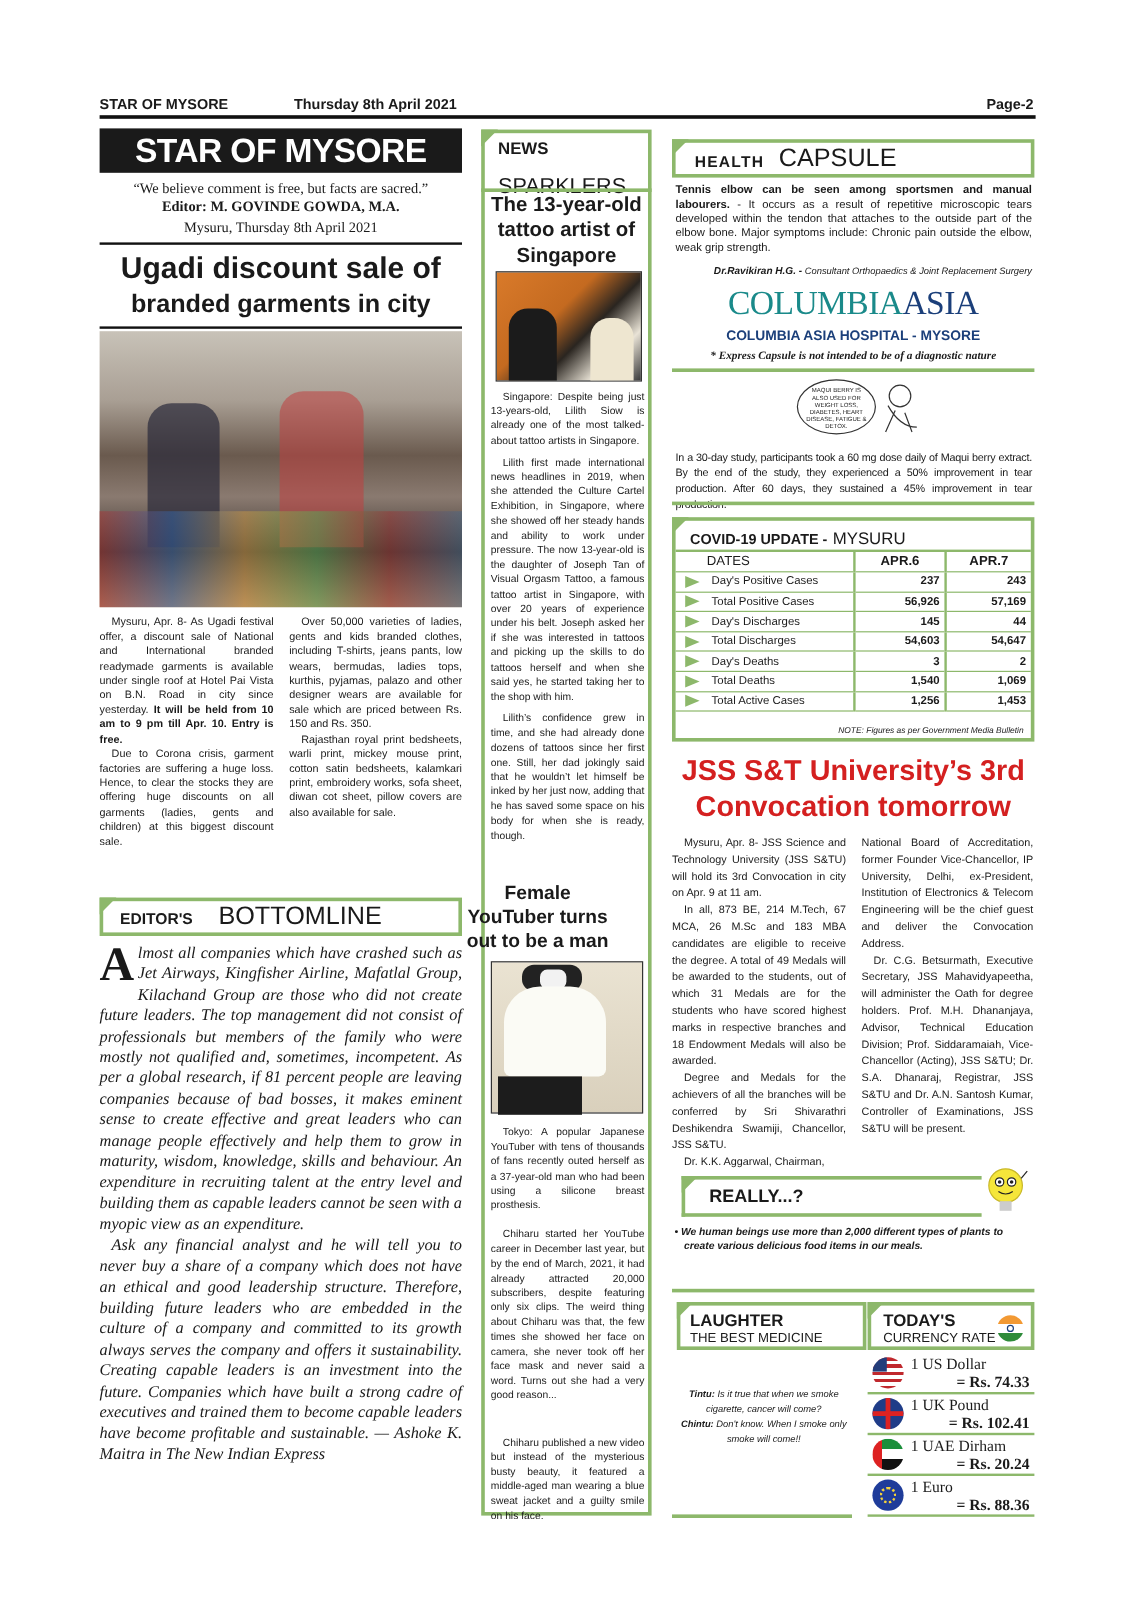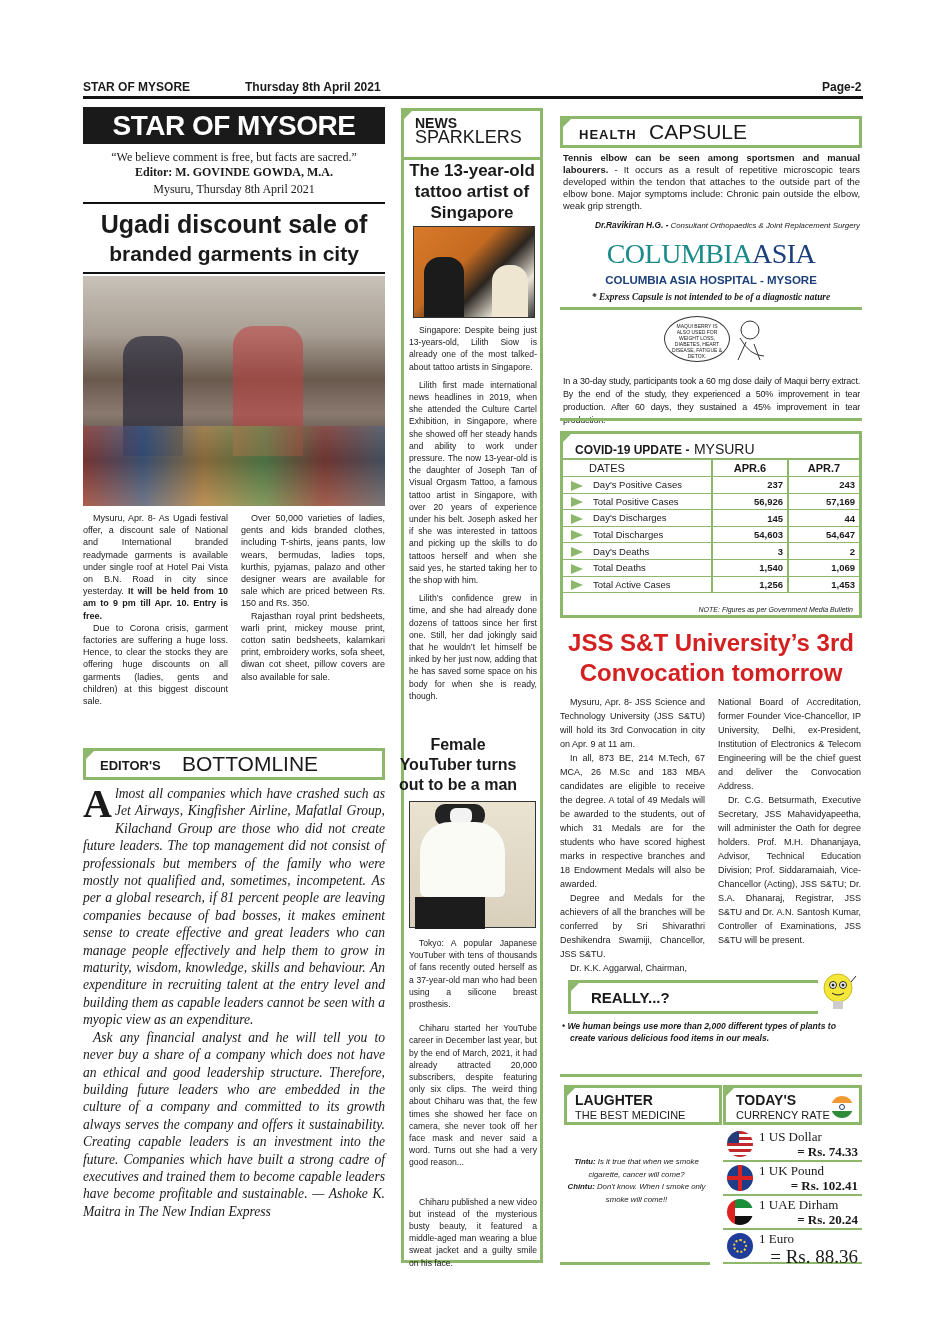--- a/index.html
+++ b/index.html
@@ -61,33 +61,33 @@
 </div>
 <div class="abs serif" style="left:83px;top:785px;width:302px;font-size:13.6px;line-height:17.4px;font-style:italic;text-align:justify">
   <p><span style="float:left;font-size:40px;line-height:34px;font-weight:bold;font-style:normal;margin:2px 3px 0 0">A</span><span>lmost all companies which have crashed such as Jet Airways, Kingfisher Airline, Mafatlal Group, Kilachand Group are those who did not create future leaders. The top management did not consist of professionals but members of the family who were mostly not qualified and, sometimes, incompetent. As per a global research, if 81 percent people are leaving companies because of bad bosses, it makes eminent sense to create effective and great leaders who can manage people effectively and help them to grow in maturity, wisdom, knowledge, skills and behaviour. An expenditure in recruiting talent at the entry level and building them as capable leaders cannot be seen with a myopic view as an expenditure.</span></p>
   <p style="text-indent:10px"><span>Ask any financial analyst and he will tell you to never buy a share of a company which does not have an ethical and good leadership structure. Therefore, building future leaders who are embedded in the culture of a company and committed to its growth always serves the company and offers it sustainability. Creating capable leaders is an investment into the future.  Companies which have built a strong cadre of executives and trained them to become capable leaders have become profitable and sustainable.</span><span style="font-style:italic"> — Ashoke K. Maitra in The New Indian Express</span></p>
 </div>
 
 <div class="abs green" style="left:401px;top:108px;width:142px;height:1155px">
   <div class="corner"></div>
 </div>
 <div class="abs" style="left:415px;top:115px;font-weight:900;font-size:14px">NEWS</div>
-<div class="abs" style="left:415px;top:127px;font-size:18px">SPARKLERS</div>
+<div class="abs" style="left:415px;top:145px;font-size:18px">SPARKLERS</div>
 <div class="gline" style="left:401px;top:157px;width:142px"></div>
 <div class="abs" style="left:407px;top:160px;width:130px;text-align:center;font-weight:bold;font-size:17px;line-height:21px">The 13-year-old tattoo artist of Singapore</div>
 <div class="abs" style="left:413px;top:226px;width:122px;height:92px;background:linear-gradient(135deg,#d97a2a 0%,#c46a20 40%,#2a2520 60%,#e9e3d6 80%,#3a3a3a 100%);border:1px solid #333">
   <div style="position:absolute;left:10px;top:30px;width:40px;height:60px;background:#1b1b1b;border-radius:16px 16px 0 0"></div>
   <div style="position:absolute;left:78px;top:38px;width:36px;height:52px;background:#eee6d0;border-radius:16px 16px 0 0"></div>
 </div>
 <div class="abs body-text" style="left:409px;top:324px;width:128px;font-size:8.6px;line-height:12.2px">
   <p>Singapore: Despite being just 13-years-old, Lilith Siow is already one of the most talked-about tattoo artists in Singapore.</p>
   <p style="margin-top:6px">Lilith first made international news headlines in 2019, when she attended the Culture Cartel Exhibition, in Singapore, where she showed off her steady hands and ability to work under pressure. The now 13-year-old is the daughter of Joseph Tan of Visual Orgasm Tattoo, a famous tattoo artist in Singapore, with over 20 years of experience under his belt. Joseph asked her if she was interested in tattoos and picking up the skills to do tattoos herself and when she said yes, he started taking her to the shop with him.</p>
   <p style="margin-top:6px">Lilith’s confidence grew in time, and she had already done dozens of tattoos since her first one. Still, her dad jokingly said that he wouldn’t let himself be inked by her just now, adding that he has saved some space on his body for when she is ready, though.</p>
 </div>
-<div class="abs" style="left:393px;top:735px;width:130px;text-align:center;font-weight:bold;font-size:16px;line-height:20px">Female YouTuber turns out to be a man</div>
+<div class="abs" style="left:383px;top:735px;width:130px;text-align:center;font-weight:bold;font-size:16px;line-height:20px">Female YouTuber turns out to be a man</div>
 <div class="abs" style="left:409px;top:801px;width:127px;height:127px;background:linear-gradient(180deg,#eae3d2 0%,#d9d0bc 100%);border:1px solid #333">
   <div style="position:absolute;left:25px;top:2px;width:50px;height:22px;background:#222;border-radius:10px"></div>
   <div style="position:absolute;left:40px;top:6px;width:22px;height:16px;background:#f2f2f2;border-radius:6px"></div>
   <div style="position:absolute;left:10px;top:20px;width:85px;height:75px;background:#fbfbf5;border-radius:30px 30px 6px 6px"></div>
   <div style="position:absolute;left:5px;top:95px;width:70px;height:32px;background:#1c1c1c"></div>
 </div>
 <div class="abs body-text" style="left:409px;top:937px;width:128px;font-size:8.6px;line-height:12.2px">
   <p>Tokyo: A popular Japanese YouTuber with tens of thousands of fans recently outed herself as a 37-year-old man who had been using a silicone breast prosthesis.</p>
   <p style="margin-top:12px">Chiharu started her YouTube career in December last year, but by the end of March, 2021, it had already attracted 20,000 subscribers, despite featuring only six clips. The weird thing about Chiharu was that, the few times she showed her face on camera, she never took off her face mask and never said a word. Turns out she had a very good reason...</p>
   <p style="margin-top:27px">Chiharu published a new video but instead of the mysterious busty beauty, it featured a middle-aged man wearing a blue sweat jacket and a guilty smile on his face.</p>
@@ -248,15 +248,15 @@
     <div class="cur-row">
       <span class="flag" style="position:absolute;left:4px;top:3px;background:linear-gradient(90deg,#d22 0 30%,transparent 30%),linear-gradient(#1a8f3a 0 33%,#fff 33% 66%,#111 66%)"></span>
   <span class="serif" style="position:absolute;left:36px;top:1px;font-size:13px">1 UAE Dirham</span>
   <span class="serif" style="position:absolute;right:4px;top:16px;font-size:13px;font-weight:bold">= Rs. 20.24</span>
     </div>
     <div class="cur-row">
       <span class="flag" style="position:absolute;left:4px;top:3px;background:#1f3c9a">
         <div style="position:absolute;left:6px;top:6px;width:14px;height:14px;border:2px dotted #f5d33a;border-radius:50%"></div>
       </span>
   <span class="serif" style="position:absolute;left:36px;top:1px;font-size:13px">1 Euro</span>
-  <span class="serif" style="position:absolute;right:4px;top:16px;font-size:19px;font-weight:normal">= Rs. 88.36</span>
+  <span class="serif" style="position:absolute;right:4px;top:16px;font-size:13px;font-weight:bold">= Rs. 88.36</span>
     </div>
   </div>
 
 </body></html>

